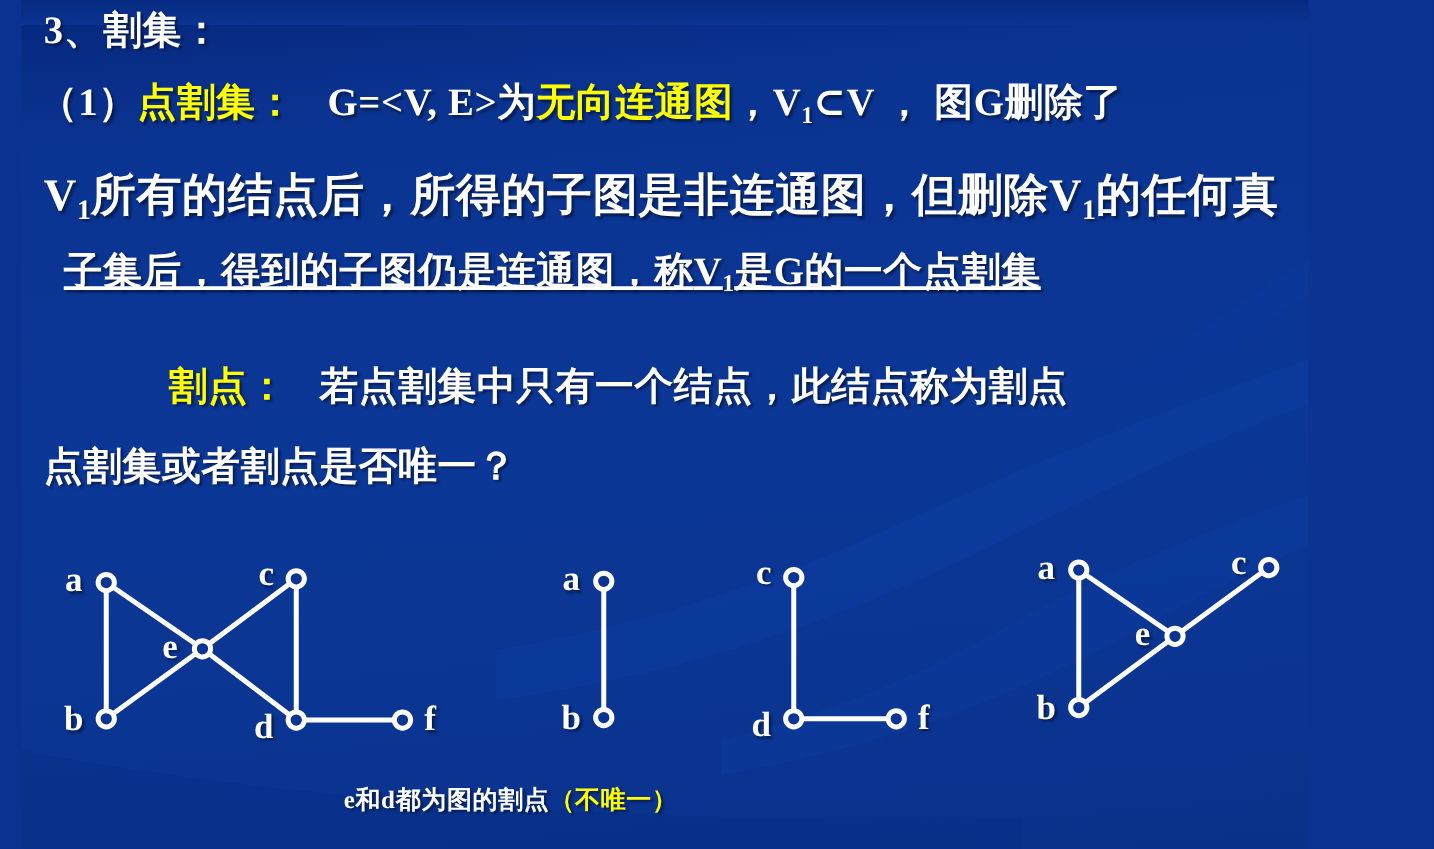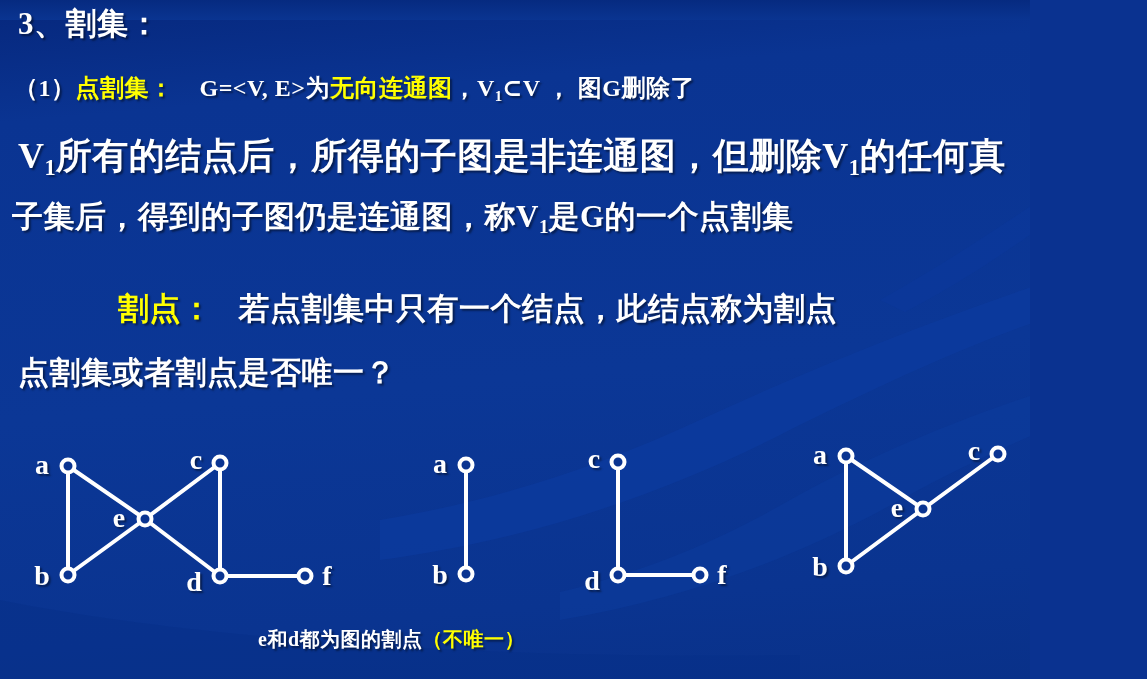--- a/index.html
+++ b/index.html
@@ -14,20 +14,21 @@
     font-family: "Liberation Serif", "DejaVu Serif", serif;
     background: #0a3290;
   }
 
   #slide {
     position: relative;
     width: 1030px;
     height: 679px;
     overflow: hidden;
     background: #0a3491;
+    margin-left: 17px;
   }
 
   
   .bg-base {
     position: absolute;
     inset: 0;
     background: linear-gradient(175deg, #06277c 0%, #0a3492 16%, #0b3796 55%, #0a3490 85%, #093189 100%);
   }
   .bg-topband {
     position: absolute;
@@ -52,32 +53,33 @@
   }
   .yel { color: #ffff00; }
 
   #title {
     left: 18px;
     top: 3px;
     font-size: 31px;
   }
   #line1 {
     left: 14px;
-    top: 72px;
-    font-size: 24px;
+    top: 61px;
+    font-size: 31px;
   }
   #line2 {
     left: 18px;
     top: 132px;
     font-size: 36px;
   }
   #line3 {
-    left: 12px;
+    left: 34px;
     top: 196px;
     font-size: 31px;
+    text-decoration: underline;
   }
   #line4 {
     left: 118px;
     top: 288px;
     font-size: 31px;
   }
   #line5 {
     left: 18px;
     top: 352px;
     font-size: 31px;

